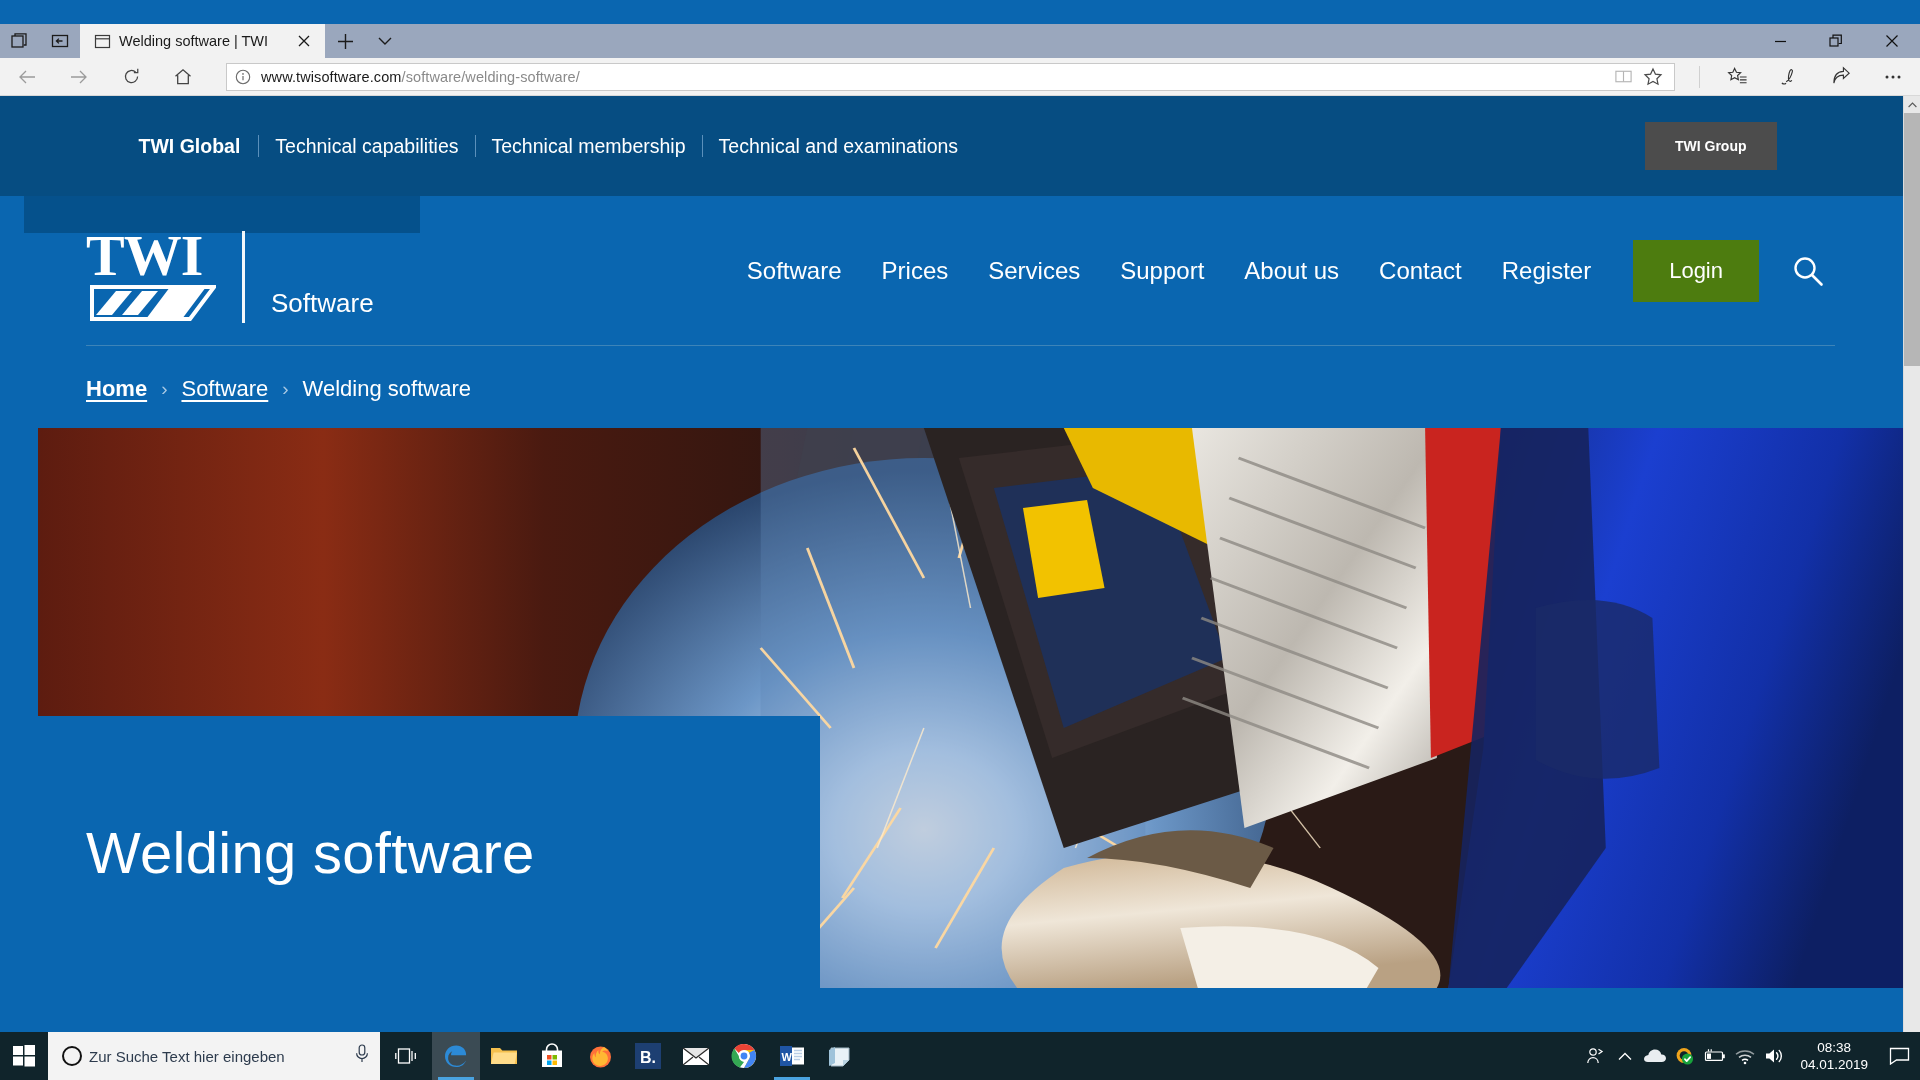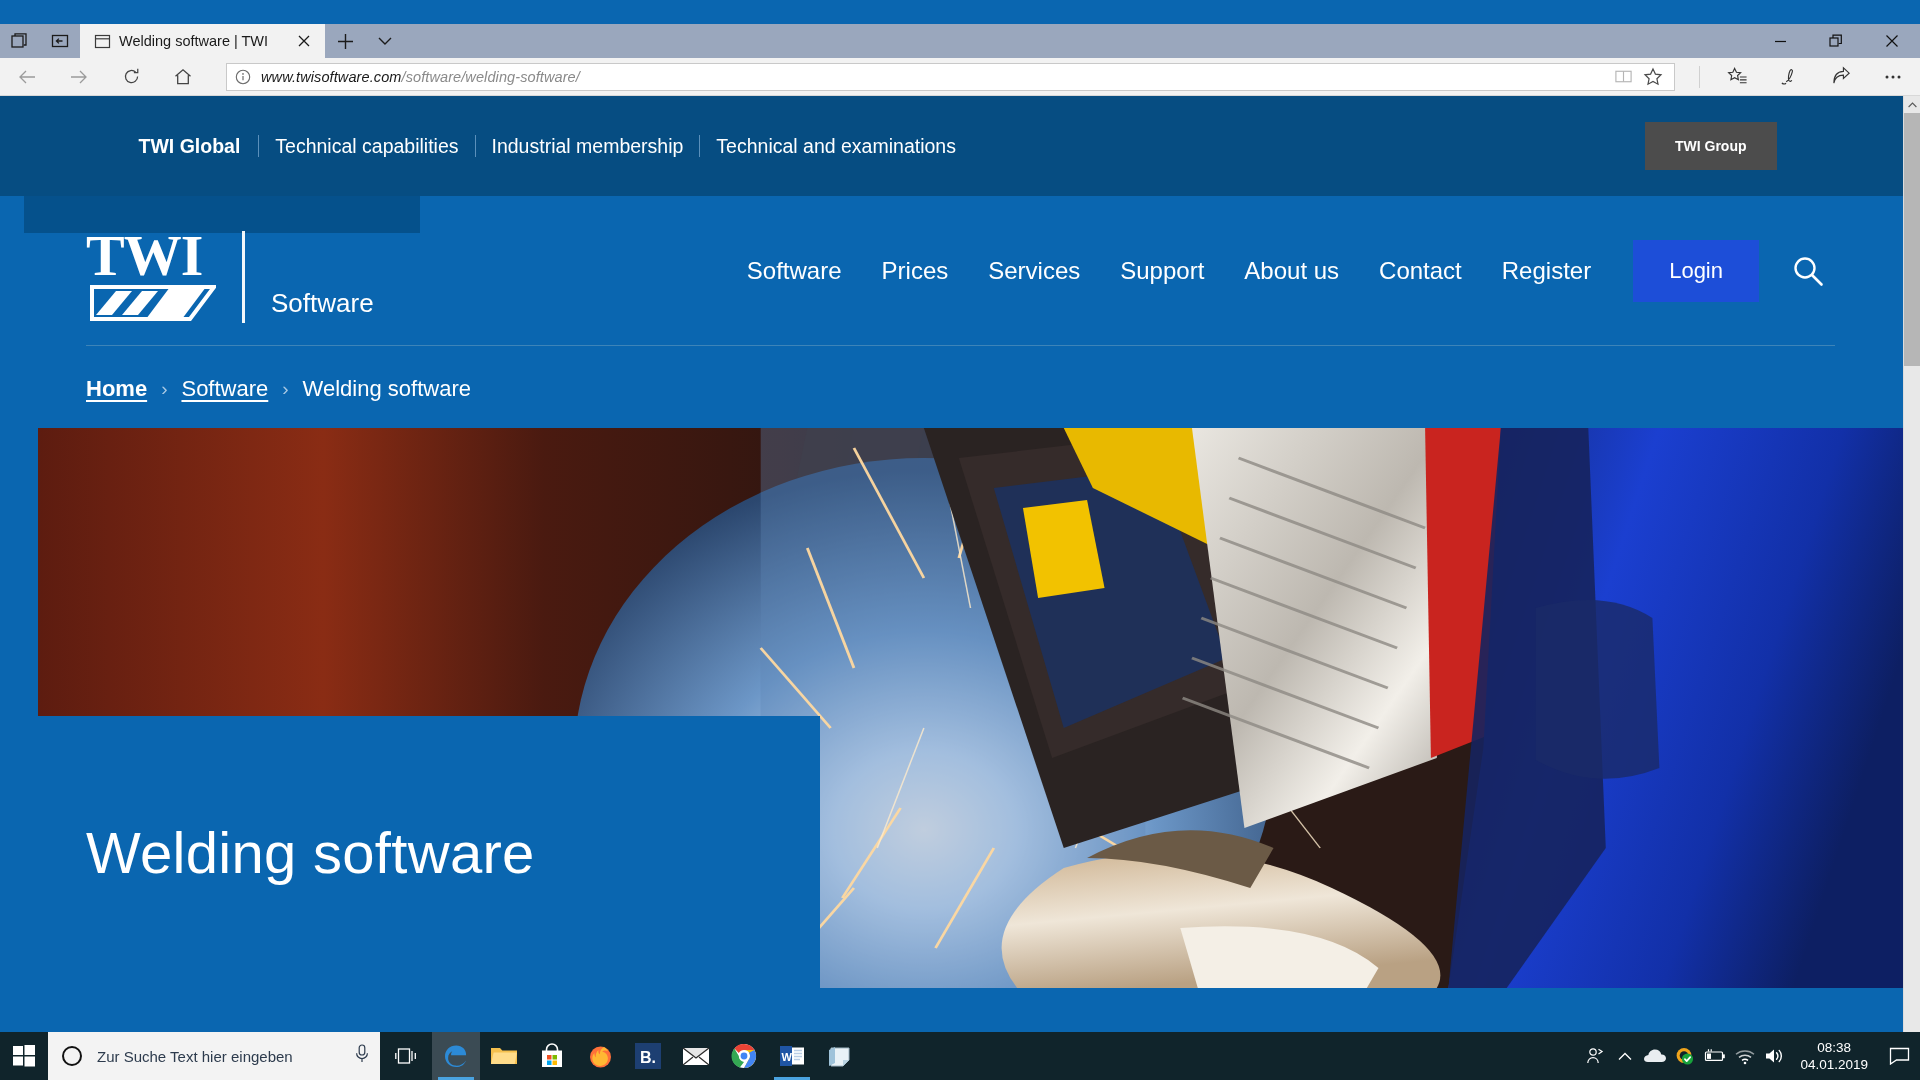--- a/index.html
+++ b/index.html
@@ -37,21 +37,21 @@
   .tab-close { width: 22px; height: 22px; display: flex; align-items: center; justify-content: center; }
   .newtab, .tabmenu {
     width: 40px; height: 34px; display: flex; align-items: center;
     justify-content: center; color: #1c1c1c;
   }
   .wincontrols { margin-left: auto; display: flex; height: 34px; }
   .wc { width: 56px; height: 34px; display: flex; align-items: center; justify-content: center; color: #111; }
 
   .toolbar {
     height: 38px; background: #f2f2f2; display: flex; align-items: center;
-    padding: 0 8px; gap: 14px; border-bottom: 1px solid #d8d8d8; font-style: italic;
+    padding: 0 8px; gap: 14px; border-bottom: 1px solid #d8d8d8;
   }
   .tbtn {
     width: 38px; height: 34px; display: flex; align-items: center;
     justify-content: center; color: #444; flex: 0 0 38px;
   }
   .tbtn.dim { color: #9b9b9b; }
   .omnibox {
     flex: 1 1 auto; height: 28px; background: #fff; border: 1px solid #c9c9c9;
     margin: 0 6px 0 10px; display: flex; align-items: center; padding: 0 8px;
     gap: 10px;
@@ -105,21 +105,21 @@
 
   .mainnav {
     position: absolute; right: 68px; top: 50%; transform: translateY(-50%);
     display: flex; align-items: center; gap: 0;
   }
   .navlink {
     color: #ffffff; font-size: 24px; text-decoration: none; padding: 0 20px;
     white-space: nowrap;
   }
   .loginbtn {
-    background: #1d4ed8; color: #ffffff; font-size: 22px; padding: 18px 36px;
+    background: #4d7c0f; color: #ffffff; font-size: 22px; padding: 18px 36px;
     margin-left: 22px; white-space: nowrap;
   }
   .searchbtn { padding: 0 10px 0 32px; display: flex; align-items: center; color: #fff; }
 
   .navrule {
     position: absolute; left: 86px; right: 68px; bottom: 0; height: 1px;
     background: #3d84b8;
   }
 
   .breadcrumb {
@@ -158,21 +158,21 @@
 
   
   .taskbar {
     position: absolute; left: 0; bottom: 0; width: 1920px; height: 48px;
     background: #10242b; display: flex; align-items: center;
     font-family: "Liberation Sans", sans-serif;
   }
   .startbtn { width: 48px; height: 48px; display: flex; align-items: center; justify-content: center; }
   .searchbox {
     width: 332px; height: 48px; background: #f3f3f3; display: flex;
-    align-items: center; padding: 0 10px 0 14px; gap: 15px;
+    align-items: center; padding: 0 10px 0 14px; gap: 7px;
   }
   .searchbox .ring { width: 20px; height: 20px; border: 2px solid #111; border-radius: 50%; flex: 0 0 20px;}
   .searchbox .txt { font-size: 15px; color: #2d3b4d; flex: 1 1 auto; }
   .taskview { width: 52px; height: 48px; display: flex; align-items: center; justify-content: center; }
   .tbapps { display: flex; align-items: center; height: 48px; }
   .tbapp {
     width: 48px; height: 48px; display: flex; align-items: center;
     justify-content: center; position: relative;
   }
   .tbapp.active { background: #3b4b54; }
@@ -332,21 +332,21 @@
   <div class="viewport">
     <div class="page">
 
       <div class="topbar">
         <div class="topbar-inner">
           <div class="toplinks">
             <a class="toplink first">TWI Global</a>
             <span class="topdiv"></span>
             <a class="toplink">Technical capabilities</a>
             <span class="topdiv"></span>
-            <a class="toplink">Industrial membership</a>
+            <a class="toplink">Technical membership</a>
             <span class="topdiv"></span>
             <a class="toplink">Technical and examinations</a>
           </div>
           <div class="twigroup">TWI Group</div>
         </div>
       </div>
 
       <div class="headerbar">
         <div class="logoblock"></div>
 

